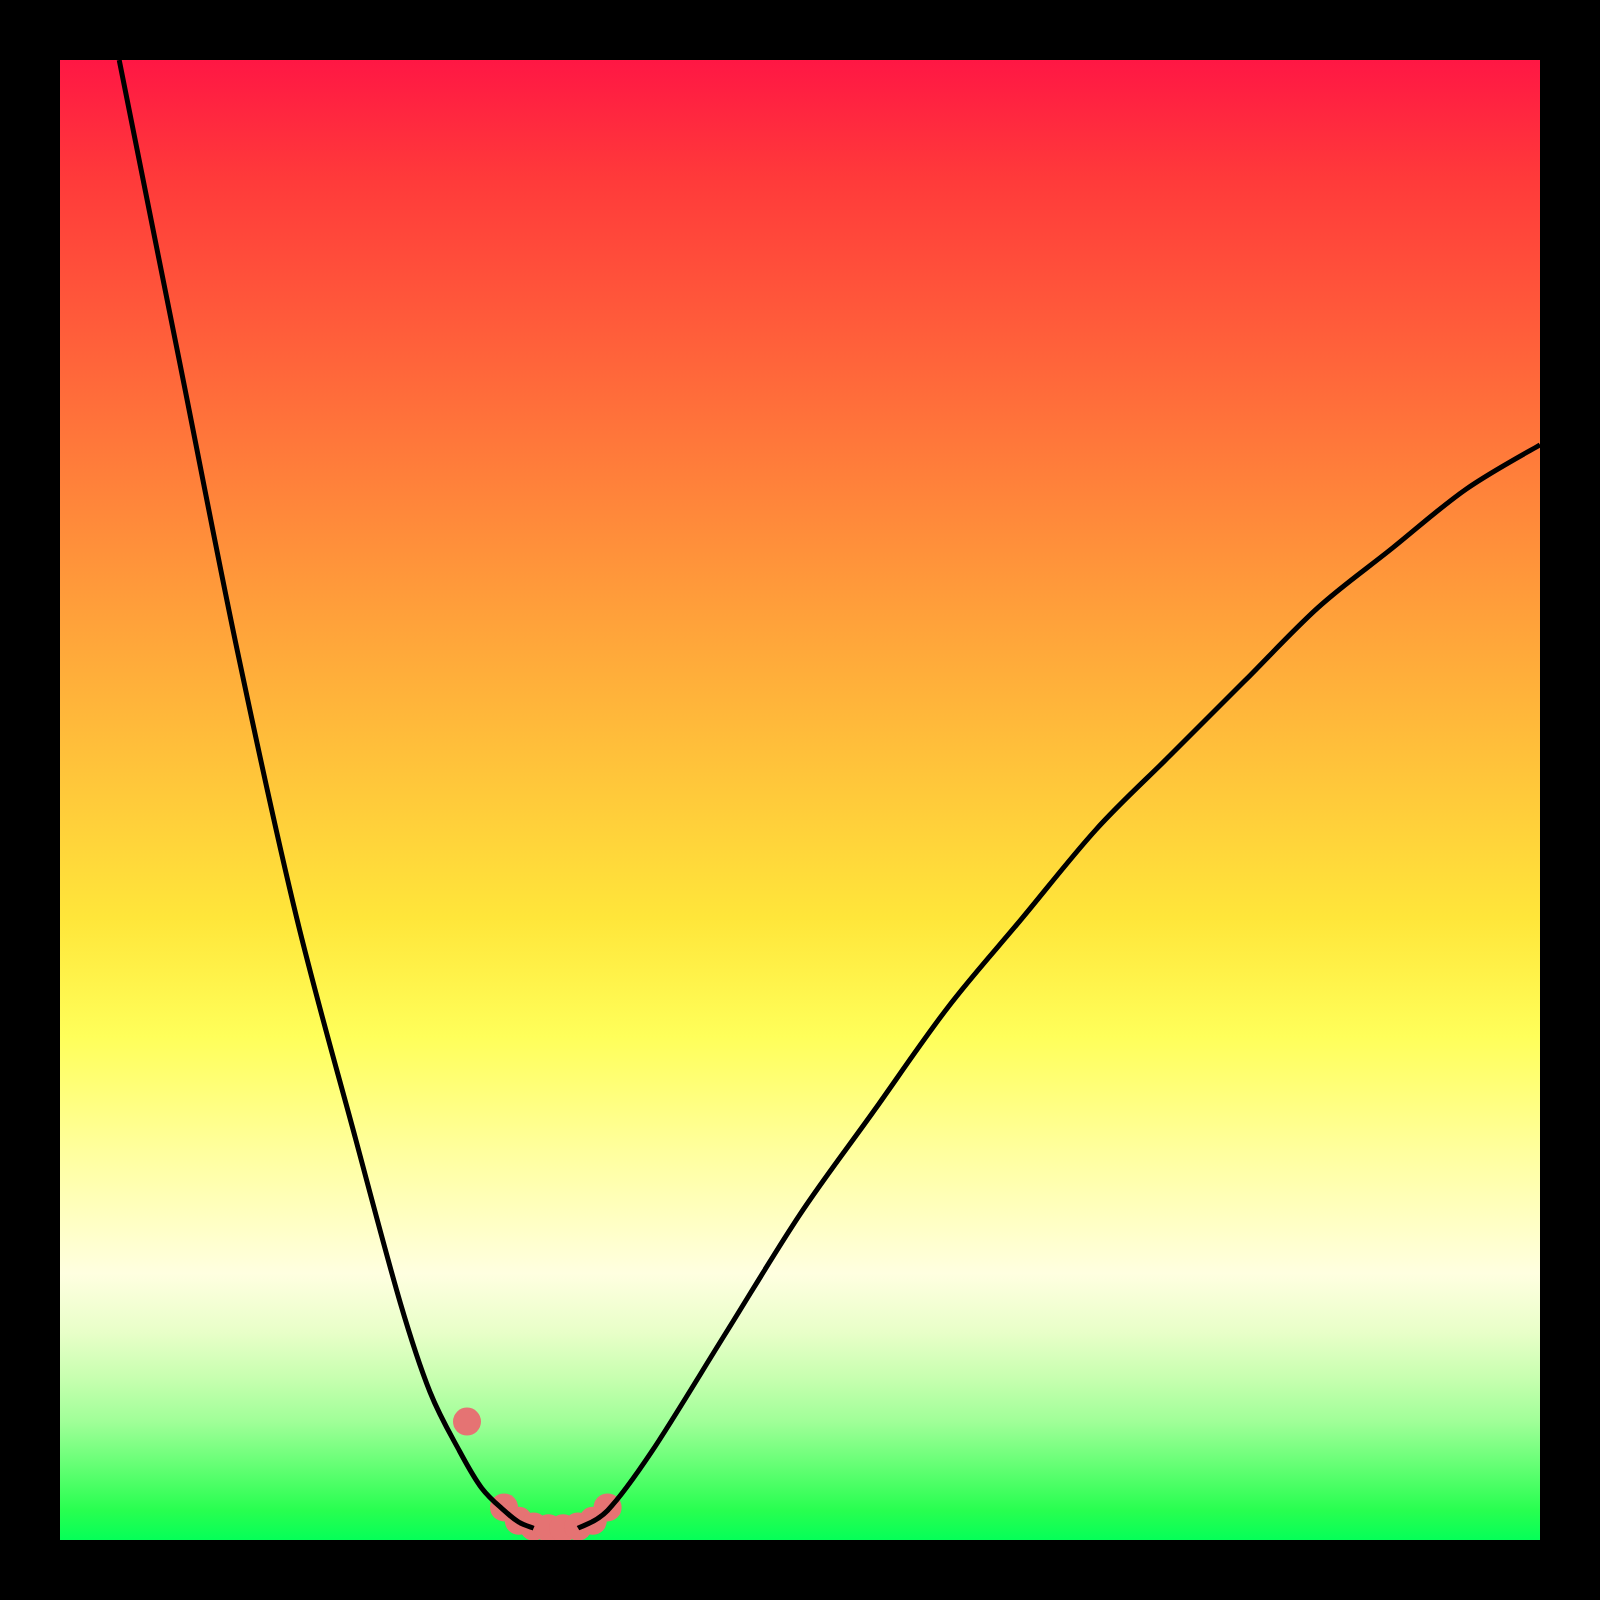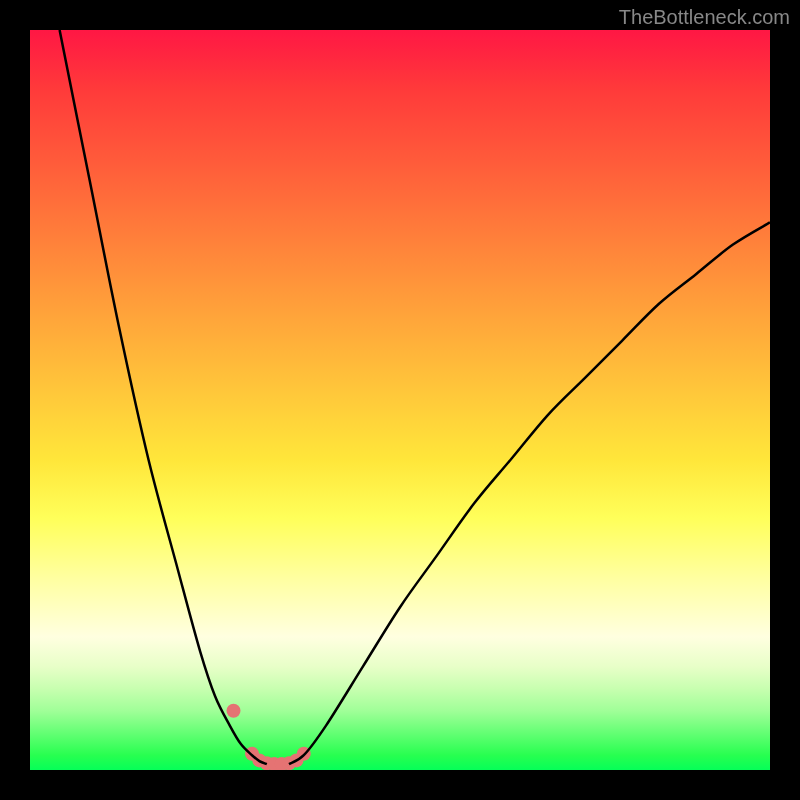--- a/index.html
+++ b/index.html
@@ -55,21 +55,20 @@
     left: 0;
     top: 0;
     width: 740px;
     height: 740px;
   }
 </style>
 </head>
 <body>
 
 <div class="chart-container">
-  <div class="watermark">TheBottleneck.com</div>
   <div class="plot-area">
     <svg class="curves" viewBox="0 0 740 740" preserveAspectRatio="none">
       <g id="valley-dots-g">
           <circle cx="203.5" cy="680.8" r="7.0" fill="#E57373"></circle>
           <circle cx="222.0" cy="723.7" r="7.0" fill="#E57373"></circle>
           <circle cx="229.4" cy="730.4" r="7.0" fill="#E57373"></circle>
           <circle cx="236.8" cy="733.3" r="7.0" fill="#E57373"></circle>
           <circle cx="244.2" cy="734.1" r="7.0" fill="#E57373"></circle>
           <circle cx="251.6" cy="734.1" r="7.0" fill="#E57373"></circle>
           <circle cx="259.0" cy="733.3" r="7.0" fill="#E57373"></circle>

